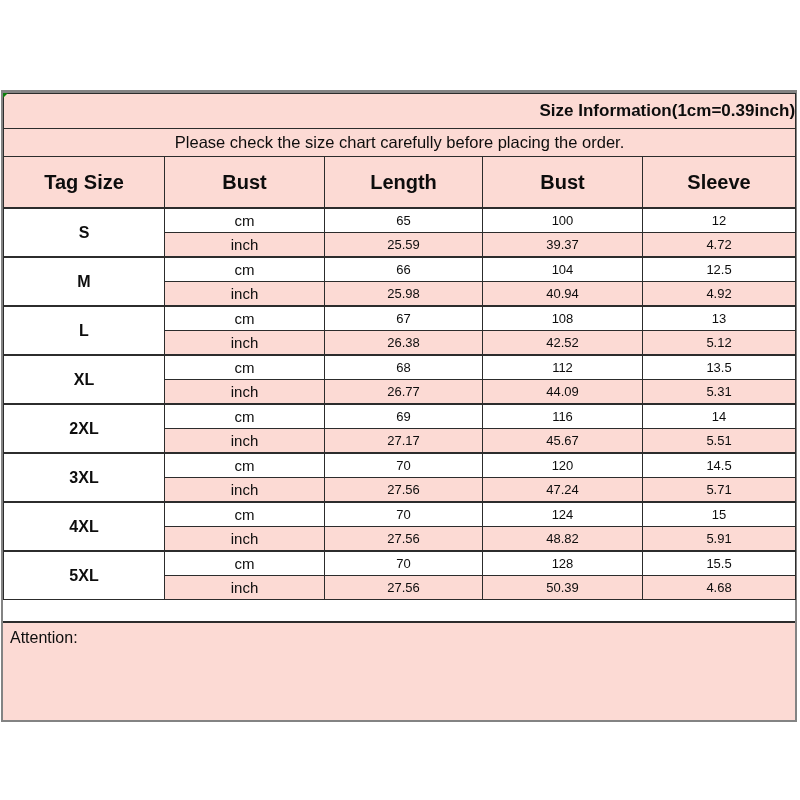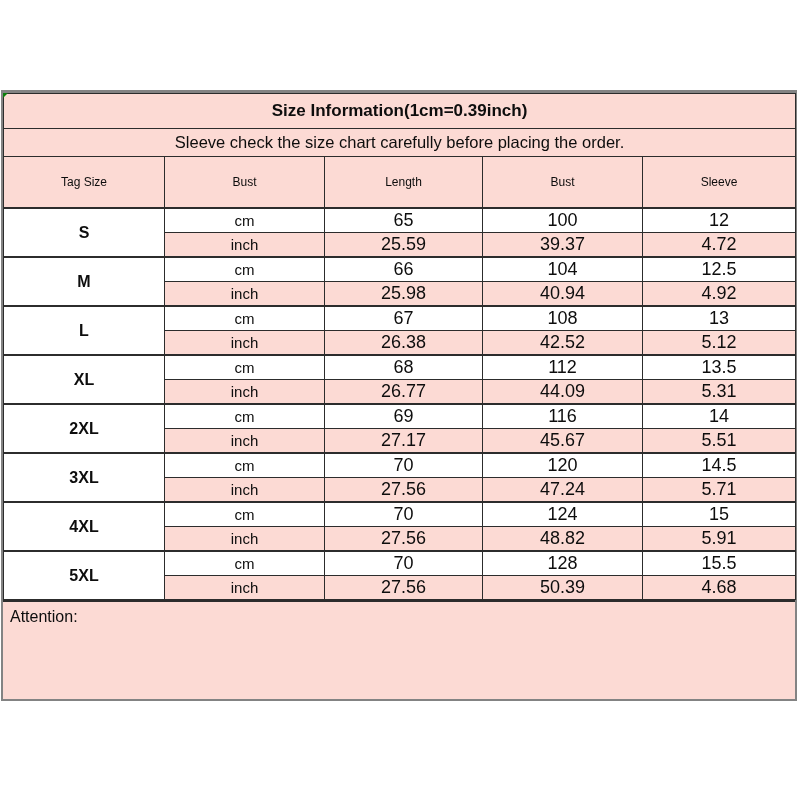--- a/index.html
+++ b/index.html
@@ -48,53 +48,55 @@
     text-align: center;
     vertical-align: middle;
     padding: 0;
     overflow: hidden;
   }
   tr.title-row td {
     height: 34px;
     font-size: 17px;
     font-weight: bold;
     background: var(--pink);
+    text-align: right;
   }
   tr.subtitle-row td {
     height: 27px;
     font-size: 16.5px;
     background: var(--pink);
   }
   tr.header-row td {
     height: 50px;
-    font-size: 12px;
-    font-weight: normal;
+    font-size: 20px;
+    font-weight: bold;
     background: var(--pink);
   }
   tr.data-row td {
     height: 23px;
   }
   tr.row-cm td { background: #ffffff; }
   tr.row-inch td { background: var(--pink); }
   tr.group-start td { border-top: 2px solid #2c2c2c; }
   td.tag-cell {
     background: #ffffff !important;
     font-weight: bold;
     font-size: 16px;
   }
   td.unit-cell { font-size: 15px; }
-  td.val-cell { font-size: 18px; }
+  td.val-cell { font-size: 13px; }
   .attention {
     background: var(--pink);
     border-top: 2px solid #2c2c2c;
     min-height: 92px;
     padding: 3px 8px 2px 7px;
     font-size: 16px;
     line-height: 23px;
     text-align: left;
+    margin-top: 21px;
   }
   .attention div { white-space: nowrap; }
 </style>
 </head>
 <body>
 
 <div class="sheet">
   <div class="corner-mark"></div>
 
   <div class="table-block">
@@ -104,21 +106,21 @@
         <col style="width:160px">
         <col style="width:158px">
         <col style="width:160px">
         <col style="width:153px">
       </colgroup>
       <tbody>
         <tr class="title-row">
           <td colspan="5">Size Information(1cm=0.39inch)</td>
         </tr>
         <tr class="subtitle-row">
-          <td colspan="5">Sleeve check the size chart carefully before placing the order.</td>
+          <td colspan="5">Please check the size chart carefully before placing the order.</td>
         </tr>
         <tr class="header-row">
           <td>Tag Size</td>
           <td>Bust</td>
           <td>Length</td>
           <td>Bust</td>
           <td>Sleeve</td>
         </tr>
       </tbody>
       <tbody id="size-rows">

